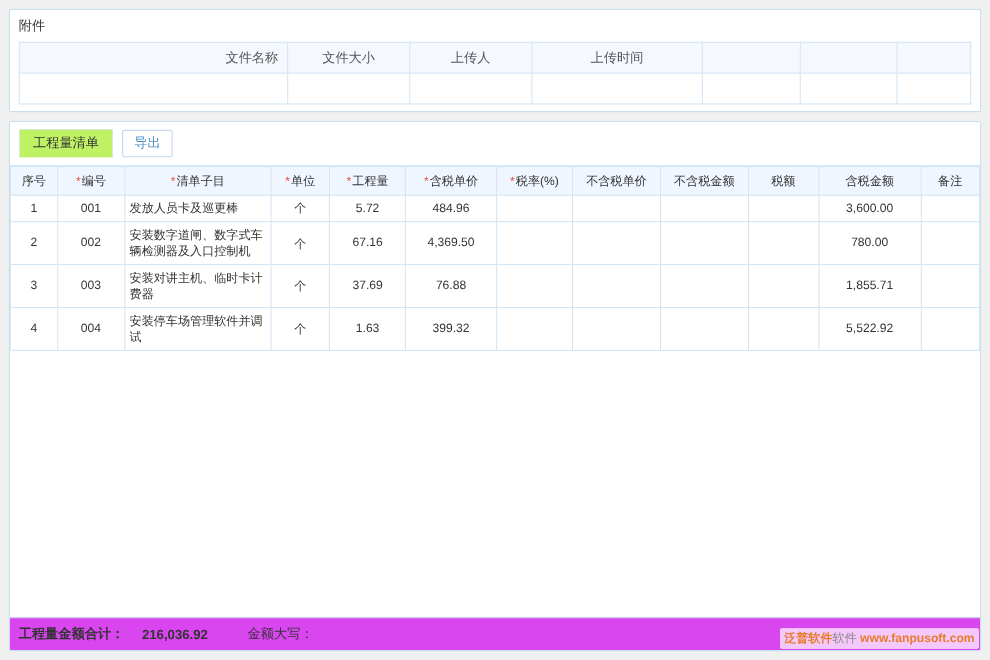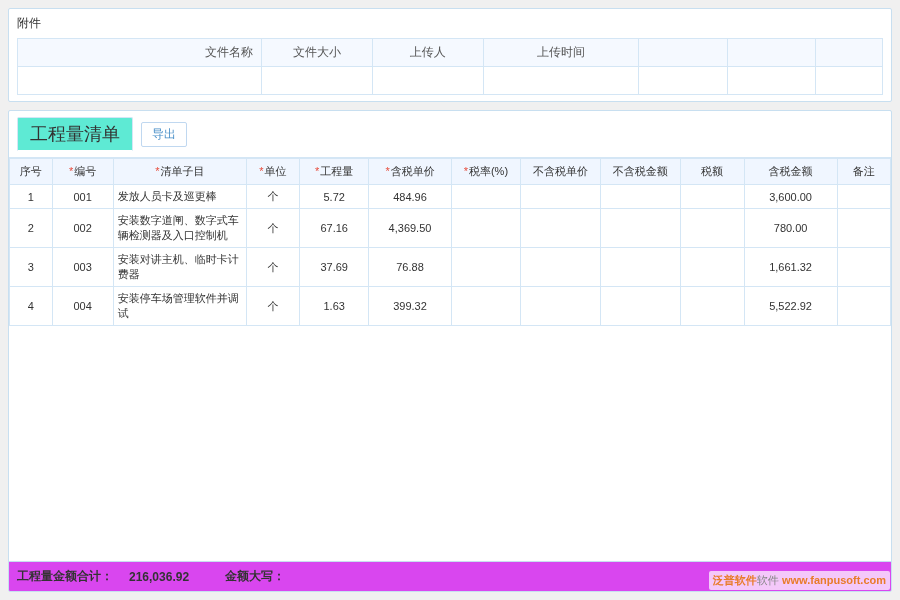--- a/index.html
+++ b/index.html
@@ -60,25 +60,25 @@
       overflow: hidden;
     }
     .eng-header {
       display: flex;
       align-items: center;
       padding: 6px 8px;
       border-bottom: 1px solid #d4e6f5;
       gap: 8px;
     }
     .tab-active {
-      background: #5eead4;
+      background: #bef264;
       border: 1px solid #d4e6f5;
       border-bottom: 1px solid #fff;
       padding: 4px 12px;
-      font-size: 18px;
+      font-size: 12px;
       color: #333;
       cursor: pointer;
       border-radius: 2px 2px 0 0;
     }
     .export-btn {
       background: #fff;
       border: 1px solid #c0d8f0;
       padding: 3px 10px;
       font-size: 12px;
       color: #4a90c8;
@@ -133,21 +133,20 @@
       font-weight: bold;
       color: #333;
     }
     .footer-value {
       color: #333;
       font-weight: bold;
     }
     .footer-amount-label {
       color: #333;
       margin-left: 20px;
-      font-weight: bold;
     }
     .footer-amount-text {
       color: #333;
     }
     .watermark {
       position: fixed;
       bottom: 10px;
       right: 10px;
       font-size: 11px;
       color: #888;
@@ -300,21 +299,21 @@
               <td>3</td>
               <td>003</td>
               <td class="text-left">安装对讲主机、临时卡计费器</td>
               <td>个</td>
               <td>37.69</td>
               <td>76.88</td>
               <td></td>
               <td></td>
               <td></td>
               <td></td>
-              <td>1,661.32</td>
+              <td>1,855.71</td>
               <td></td>
             </tr>
             <tr>
               <td>4</td>
               <td>004</td>
               <td class="text-left">安装停车场管理软件并调试</td>
               <td>个</td>
               <td>1.63</td>
               <td>399.32</td>
               <td></td>

